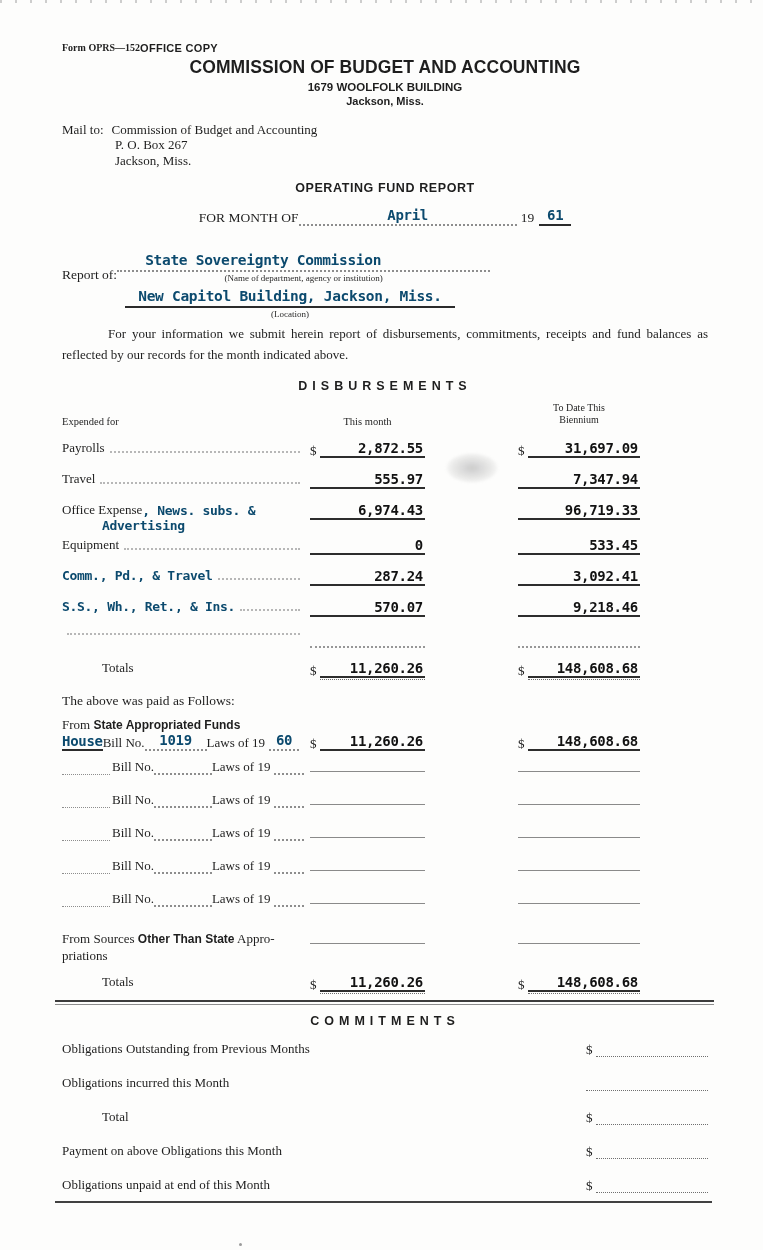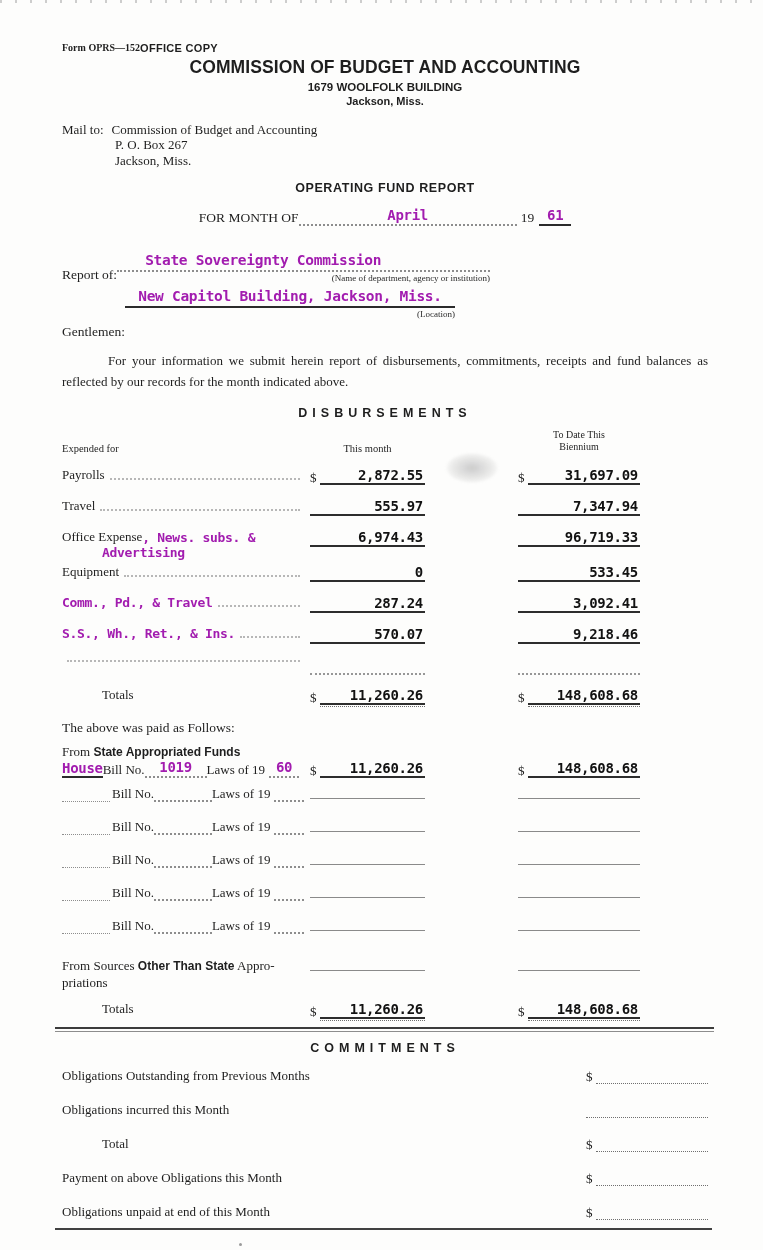--- a/index.html
+++ b/index.html
@@ -8,21 +8,21 @@
     background:#fdfdfc; box-sizing:border-box;
     padding:42px 55px 0 62px;
     font-family:"Liberation Serif", serif; color:#1e1e1e;
   }
   .edge-dots { position:absolute; top:0; left:0; right:0; height:3px;
     background-image:repeating-linear-gradient(90deg,#b9b9b9 0 2px,transparent 2px 15px); opacity:.7; }
   .smudge { position:absolute; left:446px; top:453px; width:52px; height:30px; border-radius:50%;
     background:radial-gradient(ellipse at center, rgba(125,125,125,.38), rgba(160,160,160,.16) 58%, transparent 75%);
     filter:blur(1.3px); }
   .dot-b { position:absolute; left:239px; top:1243px; width:3px; height:3px; border-radius:50%; background:#9b9b9b; }
-  .typed { font-family:"DejaVu Sans Mono", monospace; font-weight:700; color:#a21caf; letter-spacing:-0.3px; }
+  .typed { font-family:"DejaVu Sans Mono", monospace; font-weight:700; color:#0c4a6e; letter-spacing:-0.3px; }
 
   
   .head-row { display:flex; justify-content:flex-start; align-items:flex-start; margin-bottom:3px; }
   .form-no { font-size:10px; font-weight:700; }
   .office-copy { font-family:"Liberation Sans",sans-serif; font-size:11px; font-weight:700; letter-spacing:.3px; }
   .title { text-align:center; font-family:"Liberation Sans",sans-serif; font-weight:700; font-size:17.5px; letter-spacing:.1px; }
   .addr1 { text-align:center; font-family:"Liberation Sans",sans-serif; font-weight:700; font-size:11.5px; margin-top:3px; }
   .addr2 { text-align:center; font-family:"Liberation Sans",sans-serif; font-weight:700; font-size:11px; margin-top:2px; margin-bottom:15px; }
 
   .mailto { font-size:13px; line-height:1.18; margin-bottom:13px; }
@@ -31,21 +31,21 @@
 
   .ofr-title { text-align:center; font-family:"Liberation Sans",sans-serif; font-weight:700; font-size:12.5px; letter-spacing:.6px; margin-bottom:13px; }
 
   .month-line { display:flex; justify-content:center; align-items:flex-end; font-size:13.5px; margin-bottom:27px; }
   .month-fill { display:inline-block; width:218px; border-bottom:2px dotted #8d8d8d; text-align:center; font-size:14px; line-height:1.1; padding-bottom:1px; }
   .yr-fill { display:inline-block; width:32px; border-bottom:2px solid #2b2b2b; text-align:center; font-size:14px; line-height:1.1; margin-left:5px; padding-bottom:1px; }
 
   .report-line { display:flex; align-items:flex-end; font-size:13.5px; }
   .fill-col { display:inline-block; }
   .dept-fill { width:345px; border-bottom:2px dotted #8d8d8d; text-align:left; padding-left:28px; font-size:14.5px; line-height:1.1; padding-bottom:1px; }
-  .caption { font-size:9px; text-align:right; color:#2a2a2a; margin-top:1px; }
+  .caption { font-size:9px; text-align:center; color:#2a2a2a; margin-top:1px; }
   .loc-row { margin-left:63px; margin-top:6px; margin-bottom:3px; }
   .loc-fill { width:330px; border-bottom:2px solid #2b2b2b; text-align:center; font-size:14.5px; line-height:1.1; padding-bottom:1px; }
 
   .salutation { font-size:13.5px; margin-bottom:11px; }
   .body-par { font-size:13px; line-height:1.6; text-align:justify; text-indent:46px; margin-bottom:13px; }
 
   .section-head { text-align:center; font-family:"Liberation Sans",sans-serif; font-weight:700; font-size:12.5px; letter-spacing:5px; }
 
   .cols-head { display:flex; align-items:flex-end; font-size:10.5px; margin:9px 0 13px; }
   .ch-label { width:248px; }
@@ -141,21 +141,20 @@
       <span class="caption" style="display:block;">(Name of department, agency or institution)</span>
     </span>
   </div>
   <div class="loc-row">
     <span class="fill-col">
       <span class="loc-fill" style="display:block;"><span class="typed">New Capitol Building, Jackson, Miss.</span></span>
       <span class="caption" style="display:block;">(Location)</span>
     </span>
   </div>
 
-  <div class="salutation">Gentlemen:</div>
   <div class="body-par">For your information we submit herein report of disbursements, commitments, receipts and fund balances as reflected by our records for the month indicated above.</div>
 
   <div class="section-head">DISBURSEMENTS</div>
   <div class="cols-head">
     <span class="ch-label">Expended for</span>
     <span class="ch-col1">This month</span>
     <span class="ch-gap"></span>
     <span class="ch-col2">
         <span style="display:block;">To Date This</span>
         <span style="display:block;">Biennium</span>

